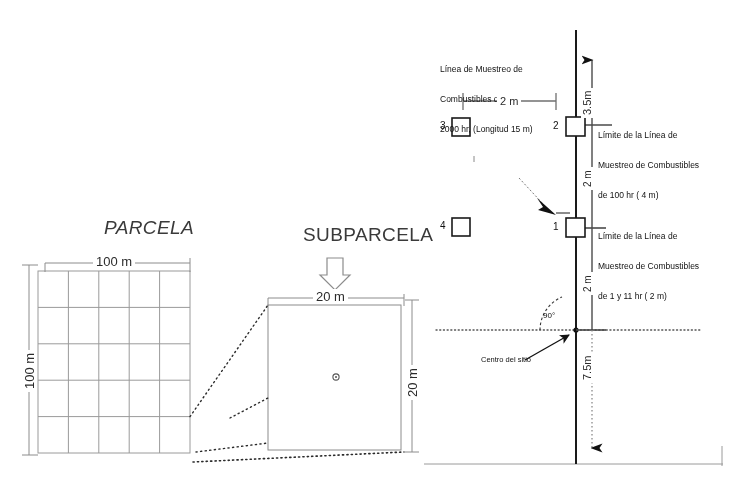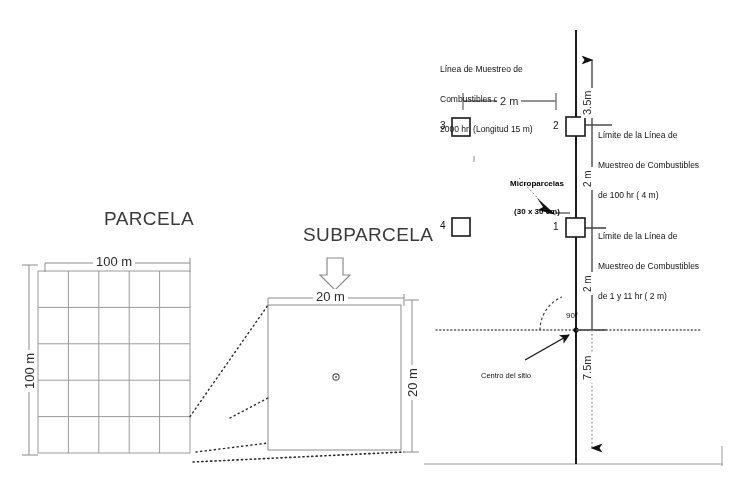--- a/index.html
+++ b/index.html
@@ -206,21 +206,21 @@
       <line x1="519" y1="178" x2="544" y2="205" stroke="#7a7a7a" stroke-width="1" stroke-dasharray="2 2"></line>
       <path d="M556,215 L537,198 L543,207 L538,210 Z" fill="#111"></path>
       <line x1="556" y1="213" x2="570" y2="213" stroke="#1a1a1a" stroke-width="1"></line>
     </g>
 
     <g>
       <line x1="474" y1="156" x2="474" y2="162" stroke="#8a8a8a" stroke-width="1"></line>
     </g>
   </svg>
 
-  <div class="lbl title-lbl" style="left:104px; top:208px;">PARCELA</div>
+  <div class="lbl title-lbl" style="left:104px; top:217px;font-style:italic;">PARCELA</div>
 
   <div class="lbl title-lbl" style="left:280px; top:224px;margin-left:23px;">SUBPARCELA</div>
 
   <div class="lbl dim-lbl white-bg" style="left:93px; top:254px;">100 m</div>
 
   <div class="vert-dim white-bg rot90" style="left:22px; top:392px;">100 m</div>
 
   <div class="lbl dim-lbl white-bg" style="left:313px; top:289px;">20 m</div>
 
   <div class="vert-dim white-bg rot90" style="left:405px; top:400px;">20 m</div>
@@ -238,38 +238,34 @@
     <div>Muestreo de Combustibles</div>
     <div>de 100 hr ( 4 m)</div>
   </div>
 
   <div class="lbl note-lbl" style="left:598px; top:211px; width:134px;">
     <div>Límite de la Línea de</div>
     <div>Muestreo de Combustibles</div>
     <div>de 1 y 11 hr ( 2 m)</div>
   </div>
 
-  <div class="lbl note-lbl-b" style="left:494px; top:160px; width:86px;">
-    <div>Microparcelas</div>
-    <div>(30 x 30 cm)</div>
-  </div>
 
   <div class="lbl num-lbl" style="left:440px; top:120px;">3</div>
 
   <div class="lbl num-lbl" style="left:440px; top:220px;">4</div>
 
   <div class="lbl num-lbl" style="left:553px; top:120px;">2</div>
 
   <div class="lbl num-lbl" style="left:553px; top:221px;">1</div>
 
   <div class="vert-dim rot90 white-bg" style="left:581px; top:118px; font-size:11px;">3.5m</div>
 
   <div class="vert-dim rot90 white-bg" style="left:582px; top:190px; font-size:10px;">2 m</div>
 
   <div class="vert-dim rot90 white-bg" style="left:582px; top:295px; font-size:10px;">2 m</div>
 
   <div class="vert-dim rot90 white-bg" style="left:581px; top:383px; font-size:11px;">7.5m</div>
 
-  <div class="lbl angle-lbl" style="left:542px; top:311px;padding-left:24px;">90°</div>
-
-  <div class="lbl tiny-lbl" style="left:481px; top:372px;">Centro del sitio</div>
+  <div class="lbl angle-lbl" style="left:519px; top:311px;padding-left:24px;">90°</div>
+
+  <div class="lbl tiny-lbl" style="left:481px; top:356px;">Centro del sitio</div>
 
 </div>
 
 </body></html>

